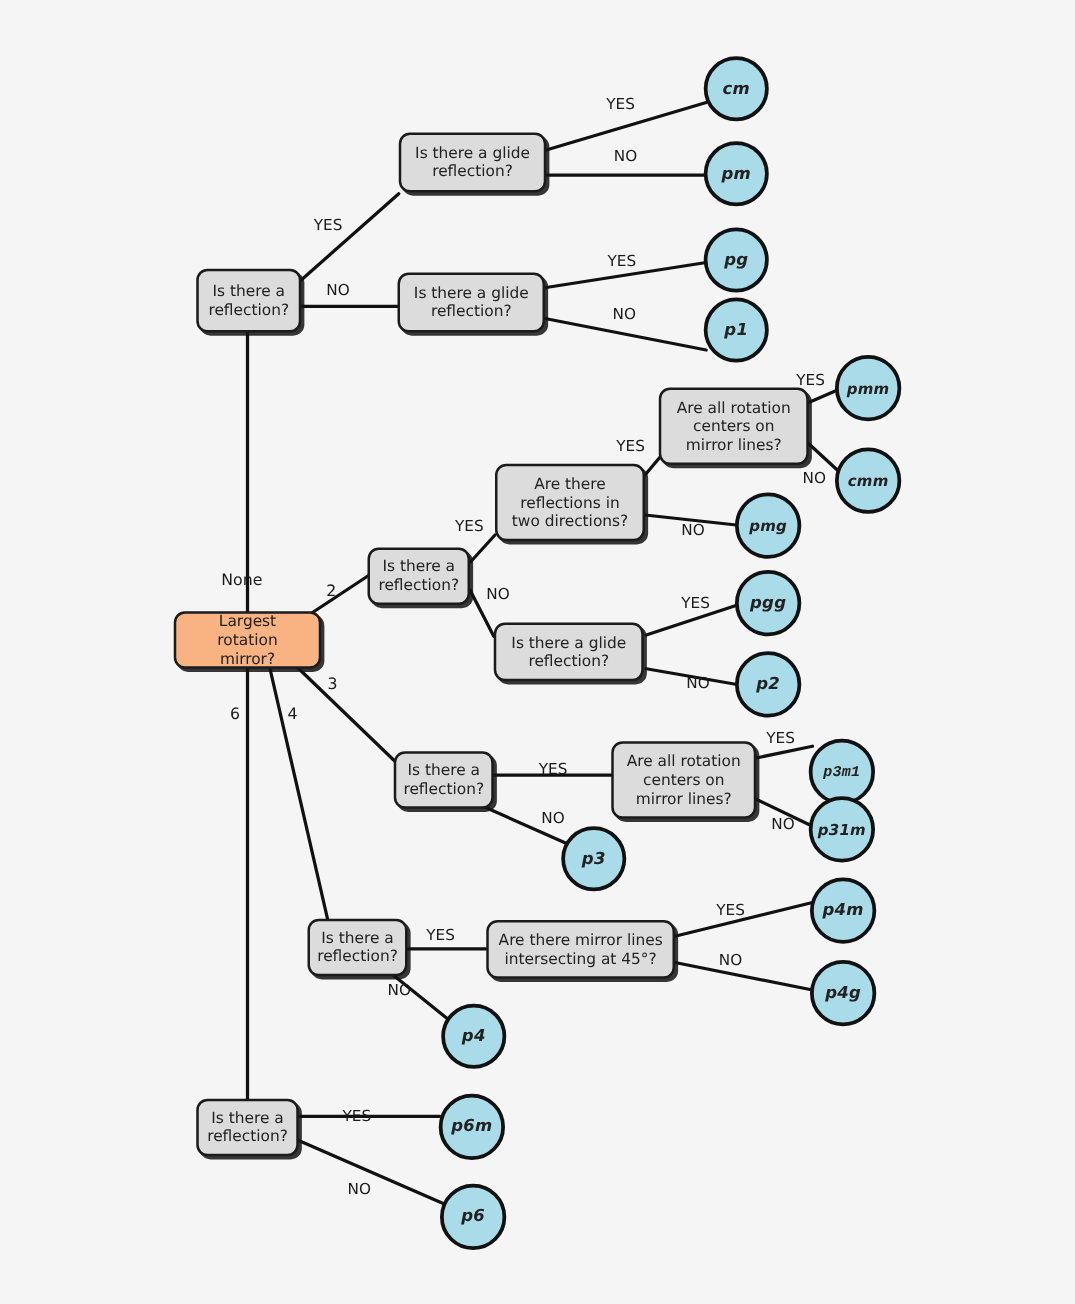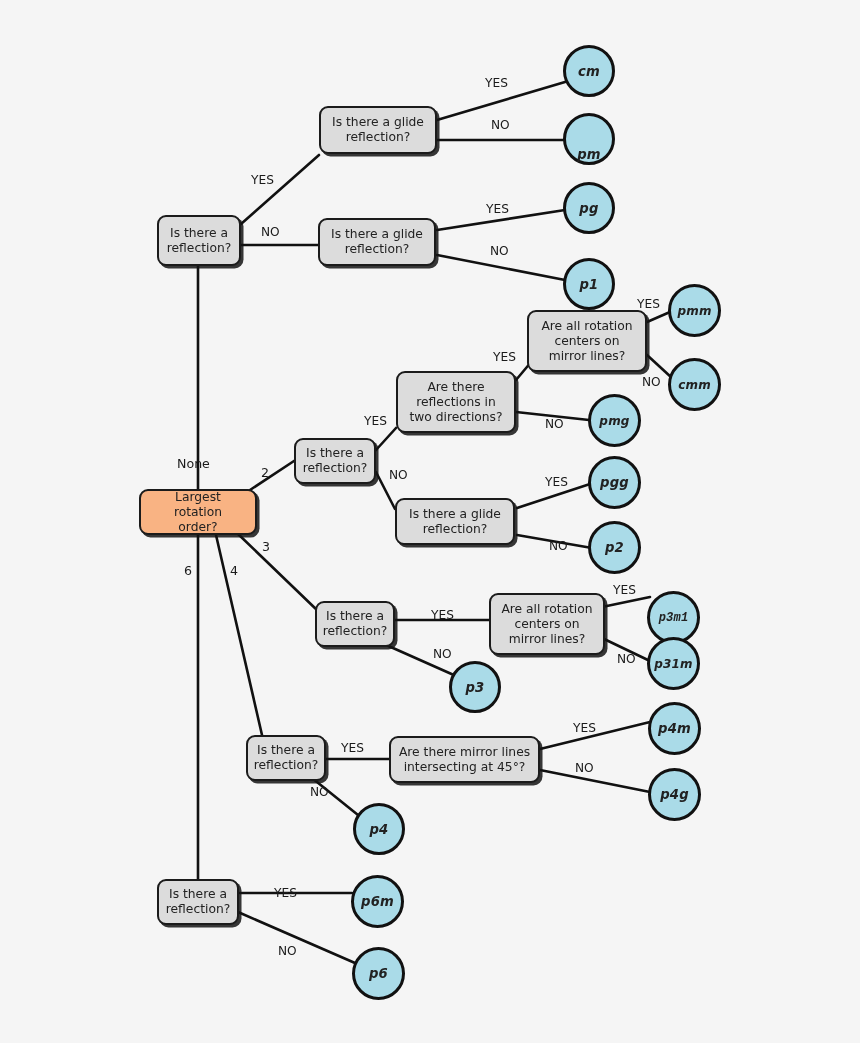--- a/index.html
+++ b/index.html
@@ -128,21 +128,21 @@
       <line x1="540" y1="770" x2="650" y2="792"></line>
 
       <line x1="240" y1="893" x2="352" y2="893"></line>
       <line x1="238" y1="912" x2="355" y2="963"></line>
     </g>
   </svg>
 
   <div class="node rootbox" style="left:139px; top:489px; width:118px; height:46px;">
     <div>
       <span>Largest</span><br>
-      <span>rotation order?</span>
+      <span>rotation mirror?</span>
     </div>
   </div>
 
   <div class="branch-label" style="left:162px; top:456px;margin-left:15px;">None</div>
   <div class="branch-label" style="left:261px; top:465px;">2</div>
   <div class="branch-label" style="left:262px; top:539px;">3</div>
   <div class="branch-label" style="left:230px; top:563px;">4</div>
   <div class="branch-label" style="left:184px; top:563px;">6</div>
 
   <div class="node qbox" style="left:157px; top:215px; width:84px; height:51px;">
@@ -159,37 +159,37 @@
       <span>Is there a glide</span><br>
       <span>reflection?</span>
     </div>
   </div>
   <div class="edge-label" style="left:485px; top:76px;">YES</div>
   <div class="edge-label" style="left:491px; top:118px;">NO</div>
 
   <div class="node leaf" style="left:563px; top:45px; width:52px; height:52px;">
     <span>cm</span>
   </div>
-  <div class="node leaf" style="left:563px; top:113px; width:52px; height:52px;align-items:flex-end;">
+  <div class="node leaf" style="left:563px; top:113px; width:52px; height:52px;">
     <span>pm</span>
   </div>
 
   <div class="node qbox" style="left:318px; top:218px; width:118px; height:48px;">
     <div>
       <span>Is there a glide</span><br>
       <span>reflection?</span>
     </div>
   </div>
   <div class="edge-label" style="left:486px; top:202px;">YES</div>
   <div class="edge-label" style="left:490px; top:244px;">NO</div>
 
   <div class="node leaf" style="left:563px; top:182px; width:52px; height:52px;">
     <span>pg</span>
   </div>
-  <div class="node leaf" style="left:563px; top:258px; width:52px; height:52px;">
+  <div class="node leaf" style="left:563px; top:238px; width:52px; height:52px;">
     <span>p1</span>
   </div>
 
   <div class="node qbox" style="left:294px; top:438px; width:82px; height:46px;">
     <div>
       <span>Is there a</span><br>
       <span>reflection?</span>
     </div>
   </div>
   <div class="edge-label" style="left:364px; top:414px;">YES</div>

